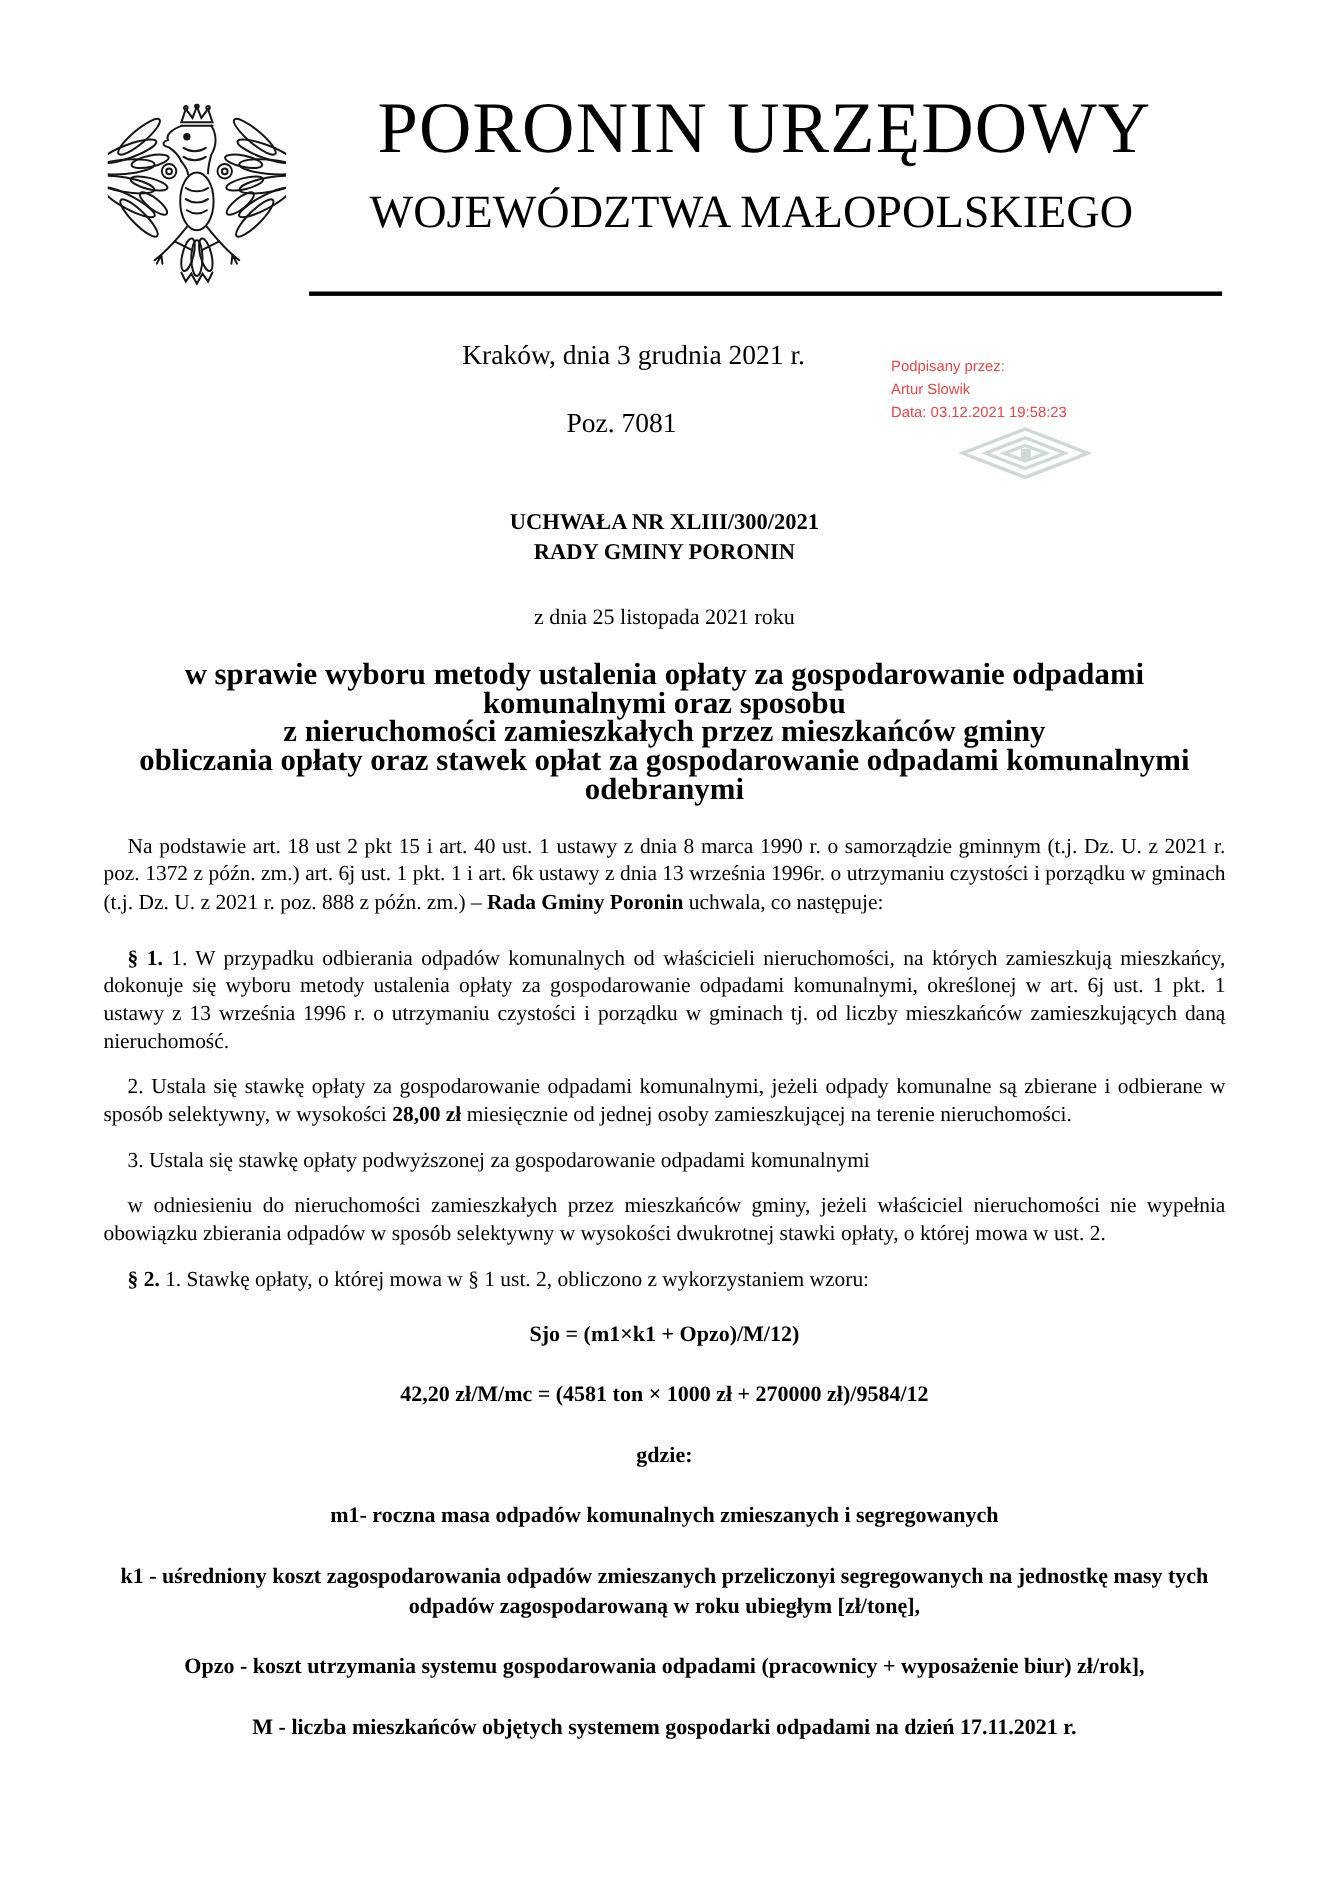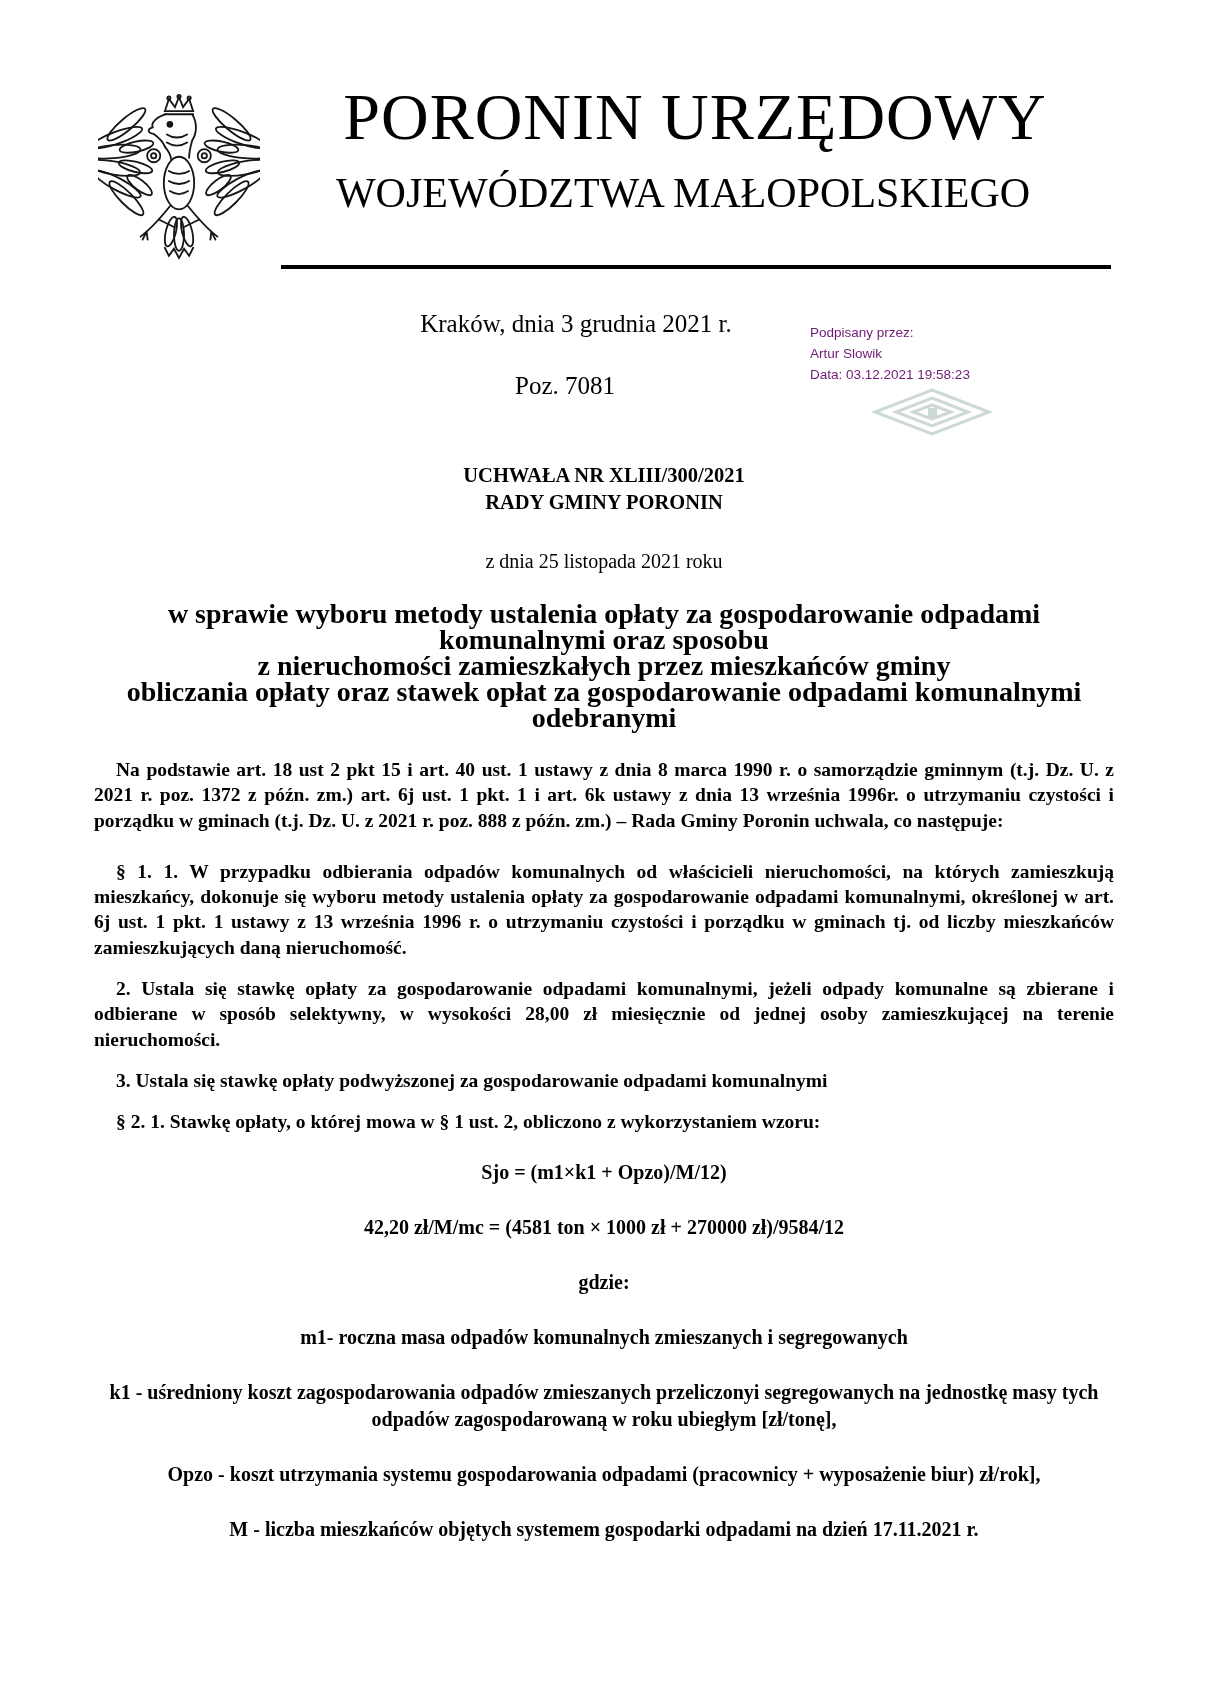--- a/index.html
+++ b/index.html
@@ -16,32 +16,31 @@
   .m-subtitle {
     position:absolute; left:266px; top:172px; width:834px; text-align:center;
     font-size:42px; white-space:nowrap; line-height:1.0;
   }
   .m-rule { position:absolute; left:281px; top:265px; width:830px; height:4px; background:#000; }
   
   .place-date { position:absolute; left:11px; top:310px; width:1130px; text-align:center; font-size:25px; }
   .poz        { position:absolute; left:0; top:372px; width:1130px; text-align:center; font-size:25px; }
   .signature {
     position:absolute; left:810px; top:322px;
-    font-family:"Liberation Sans", sans-serif; font-size:13.5px; color:#701a75; line-height:21px;
+    font-family:"Liberation Sans", sans-serif; font-size:13.5px; color:#ef4444; line-height:21px;
   }
   .sig-diamond { display:block; margin:3px 0 0 62px; }
   
   .content { position:absolute; left:94px; top:462px; width:1020px; }
   .res-title { text-align:center; font-weight:bold; font-size:20.5px; line-height:27px; }
   .res-date  { text-align:center; font-size:20px; margin-top:34px; }
   .res-subject { text-align:center; font-weight:bold; font-size:28px; line-height:26px; margin-top:28px; }
   .body p.para {
     text-align:justify; text-indent:22px; font-size:19.5px; line-height:25.3px;
     margin:16px 0 0 0;
-    font-weight:bold;
   }
   .body p.para:first-child { margin-top:41px; }
   .body p.para.gap-lg { margin-top:26px; }
   .formulas p.formula {
     text-align:center; font-weight:bold; font-size:20px; line-height:27px;
     max-width:1000px; margin:28px auto 0 auto;
   }
   .formulas p.formula:first-child { margin-top:24px; }
 </style>
 </head>
@@ -132,20 +131,21 @@
     <div class="res-subject">
       <div>w sprawie wyboru metody ustalenia opłaty za gospodarowanie odpadami komunalnymi oraz sposobu</div>
       <div>z nieruchomości zamieszkałych przez mieszkańców gminy</div>
       <div>obliczania opłaty oraz stawek opłat za gospodarowanie odpadami komunalnymi odebranymi</div>
     </div>
     <div class="body">
         <p class="para gap-lg"><span>Na podstawie art. 18 ust 2 pkt 15 i art. 40 ust. 1 ustawy z dnia 8 marca 1990 r. o samorządzie gminnym (t.j. Dz. U. z 2021 r. poz. 1372 z późn. zm.) art. 6j ust. 1 pkt. 1 i art. 6k ustawy z dnia 13 września 1996r. o utrzymaniu czystości i porządku w gminach (t.j. Dz. U. z 2021 r. poz. 888 z późn. zm.) – </span><b>Rada Gminy Poronin</b><span> uchwala, co następuje:</span></p>
         <p class="para gap-lg"><b>§ 1.</b><span> 1. W przypadku odbierania odpadów komunalnych od właścicieli nieruchomości, na których zamieszkują mieszkańcy, dokonuje się wyboru metody ustalenia opłaty za gospodarowanie odpadami komunalnymi, określonej w art. 6j ust. 1 pkt. 1 ustawy z 13 września 1996 r. o utrzymaniu czystości i porządku w gminach tj. od liczby mieszkańców zamieszkujących daną nieruchomość.</span></p>
         <p class="para"><span>2. Ustala się stawkę opłaty za gospodarowanie odpadami komunalnymi, jeżeli odpady komunalne są zbierane i odbierane w sposób selektywny, w wysokości </span><b>28,00 zł</b><span> miesięcznie od jednej osoby zamieszkującej na terenie nieruchomości.</span></p>
         <p class="para"><span>3. Ustala się stawkę opłaty podwyższonej za gospodarowanie odpadami komunalnymi</span></p>
+        <p class="para"><span>w odniesieniu do nieruchomości zamieszkałych przez mieszkańców gminy, jeżeli właściciel nieruchomości nie wypełnia obowiązku zbierania odpadów w sposób selektywny w wysokości dwukrotnej stawki opłaty, o której mowa w ust. 2.</span></p>
         <p class="para"><b>§ 2.</b><span> 1. Stawkę opłaty, o której mowa w § 1 ust. 2, obliczono z wykorzystaniem wzoru:</span></p>
       </div>
     <div class="formulas">
         <p class="formula">Sjo = (m1×k1 + Opzo)/M/12)</p>
         <p class="formula">42,20 zł/M/mc = (4581 ton × 1000 zł + 270000 zł)/9584/12</p>
         <p class="formula">gdzie:</p>
         <p class="formula">m1- roczna masa odpadów komunalnych zmieszanych i segregowanych</p>
         <p class="formula">k1 - uśredniony koszt zagospodarowania odpadów zmieszanych przeliczonyi segregowanych na jednostkę masy tych odpadów zagospodarowaną w roku ubiegłym [zł/tonę],</p>
         <p class="formula">Opzo - koszt utrzymania systemu gospodarowania odpadami (pracownicy + wyposażenie biur) zł/rok],</p>
         <p class="formula">M - liczba mieszkańców objętych systemem gospodarki odpadami na dzień 17.11.2021 r.</p>

